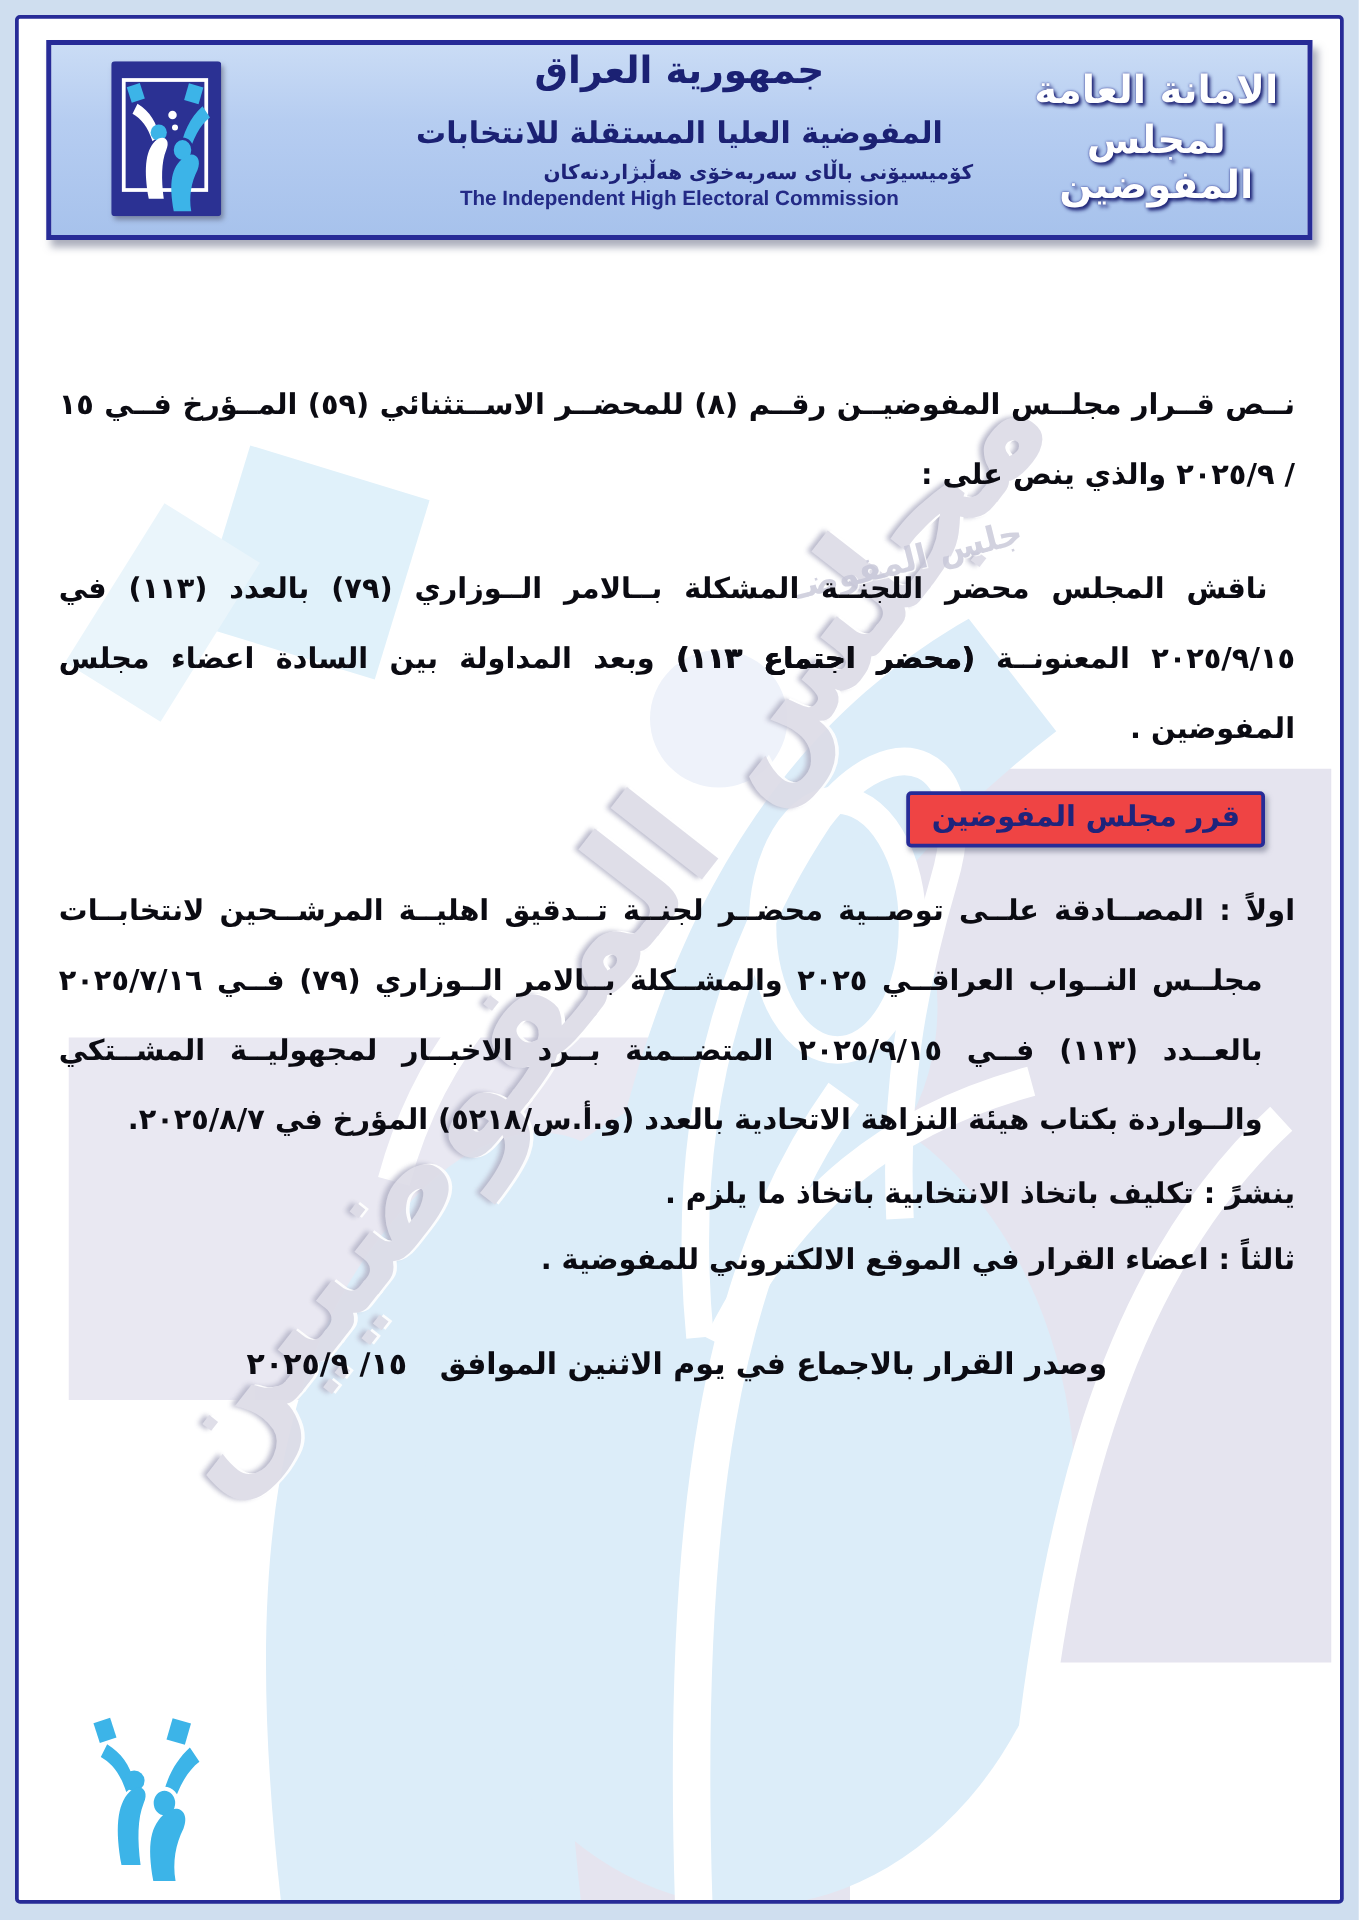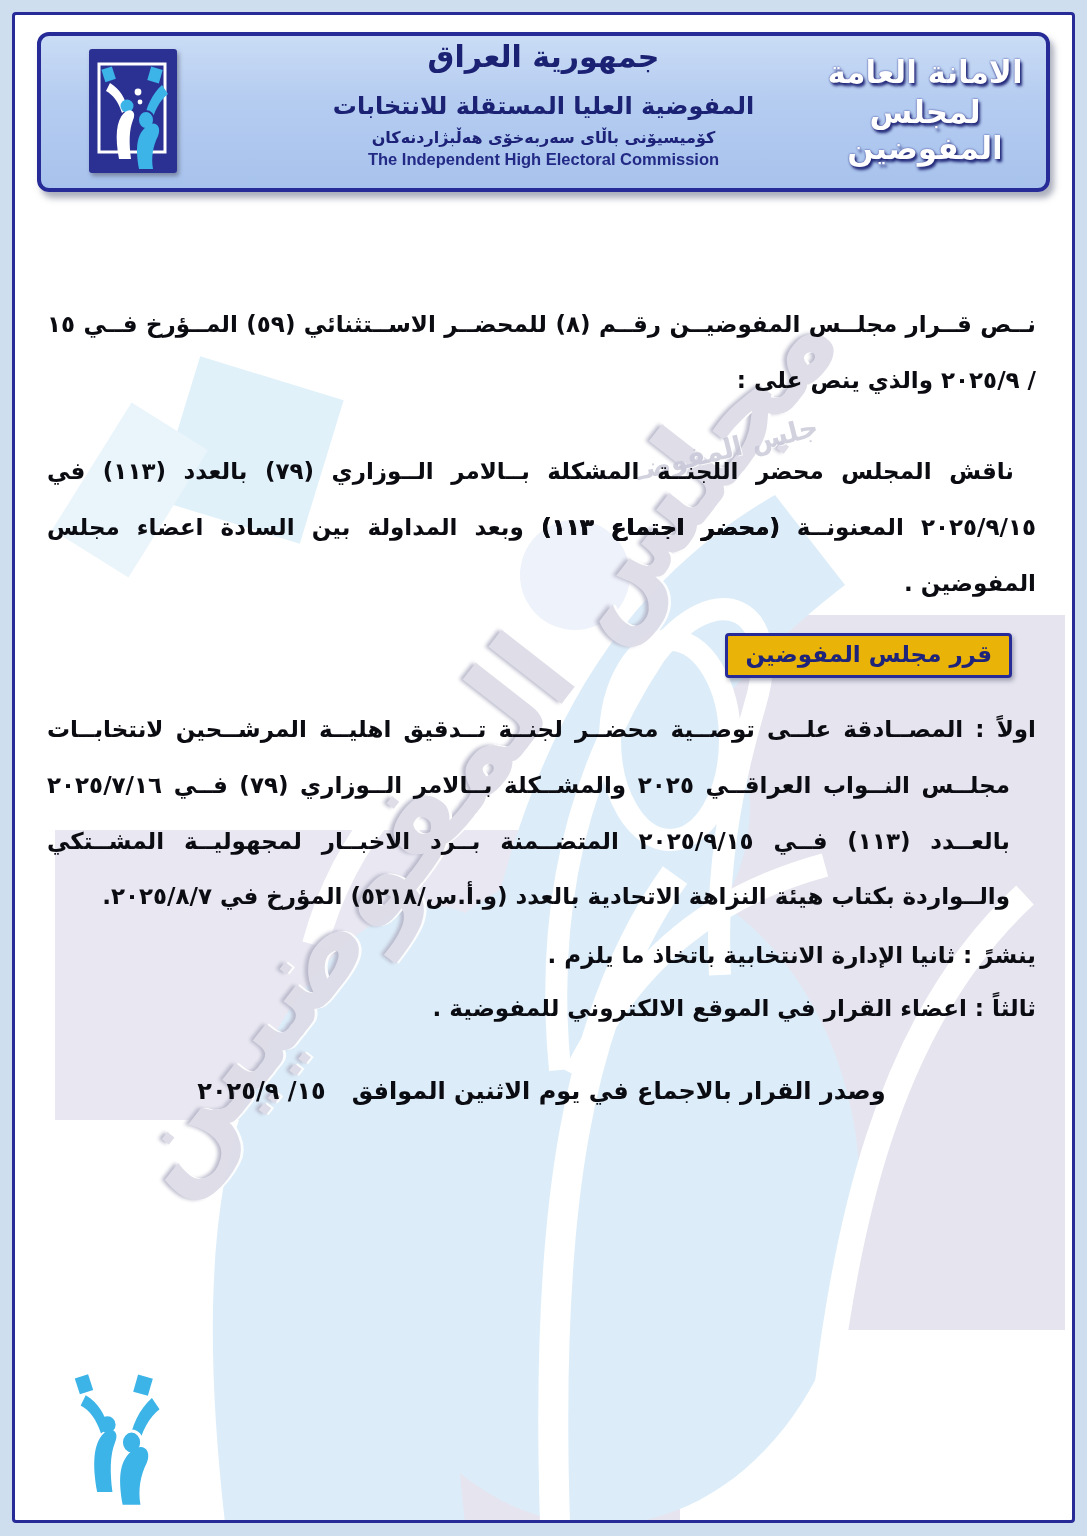--- a/index.html
+++ b/index.html
@@ -26,34 +26,34 @@
   }
   .wm-emboss-small{
     position:absolute;left:618px;top:418px;
     transform:rotate(-14deg);
     font-size:27px;font-weight:bold;color:#c7c7d8;direction:rtl;
     text-shadow:1px 1px 0 #fff;opacity:.8;white-space:nowrap;
   }
   
   .header-box{
     position:absolute;left:22px;right:22px;top:17px;height:152px;
-    border:4px solid #272b97;border-radius:12px;
+    border:4px solid #272b97;border-radius:0;
     background:linear-gradient(180deg,#cadcf5 0%,#b6cdf1 40%,#a7c2ec 100%);
     box-shadow:4px 6px 6px rgba(88,94,122,.5);
     z-index:2;
   }
   .logo-box{position:absolute;left:48px;top:13px;width:88px;height:124px;
     filter:drop-shadow(2px 3px 2px rgba(70,70,90,.5));}
   .hdr-center{
     position:absolute;left:50%;top:4px;transform:translateX(-50%);
     width:470px;text-align:center;color:#1b2173;line-height:1.15;
   }
   .hc1{font-size:30px;font-weight:bold;}
   .hc2{font-size:24px;font-weight:bold;margin-top:18px;}
-  .hc3{font-size:16px;font-weight:bold;margin-top:9px;color:#1d2278;}
+  .hc3{font-size:16px;font-weight:bold;margin-top:9px;color:#1d2278;text-align:right;}
   .hc4{font-family:"Liberation Sans",sans-serif;font-size:16.5px;font-weight:bold;
        margin-top:3px;color:#232a86;}
   .hdr-right{
     position:absolute;right:16px;top:18px;width:210px;height:112px;
     display:flex;flex-direction:column;justify-content:space-between;align-items:center;
     color:#ffffff;font-weight:bold;font-size:31px;text-align:center;
     text-shadow:2px 3px 3px rgba(24,30,112,.95),0 0 2px #2a2f8f;
   }
   
   .title-bar{
@@ -72,21 +72,21 @@
   .content{
     position:absolute;top:266px;left:32px;right:36px;z-index:1;
     direction:rtl;color:#0b0b12;font-weight:bold;
   }
   .para{font-size:23px;line-height:2.42;text-align:justify;margin:0;}
   .p1{margin-top:16px;}
   .p2{margin-top:36px;text-indent:22px;}
   .heavier{text-shadow:0.7px 0 0 currentColor,0 0.4px 0 currentColor;}
   .badge{
     margin:22px 24px 0 0;width:fit-content;padding:5px 17px 8px;
-    background:#eab308;border:3px solid #272b97;border-radius:4px;
+    background:#ef4444;border:3px solid #272b97;border-radius:4px;
     color:#1f247b;font-size:23px;font-weight:bold;
     box-shadow:2px 3px 4px rgba(108,112,134,.55);
   }
   .items{margin-top:24px;}
   .item1{padding-right:26px;text-indent:-26px;}
   .item-short{font-size:23px;line-height:1.95;margin:8px 0 0;text-align:right;}
   .closing{margin-top:46px;text-align:center;font-size:24px;}
   .date-gap{display:inline-block;width:26px;}
 </style>
 </head>
@@ -157,21 +157,21 @@
   <div class="content">
 
     <p class="para p1">نــص قــرار مجلــس المفوضيــن رقــم (٨) للمحضــر الاســتثنائي (٥٩) المــؤرخ فــي ١٥ /  ٢٠٢٥/٩ والذي ينص على :</p>
 
     <p class="para p2"><span>ناقش المجلس محضر اللجنــة المشكلة بــالامر الــوزاري (٧٩) بالعدد (١١٣) في ٢٠٢٥/٩/١٥ المعنونــة </span><span class="heavier">(محضر اجتماع ١١٣)</span><span>  وبعد المداولة بين السادة اعضاء مجلس المفوضين .</span></p>
 
     <div class="badge">قرر مجلس المفوضين</div>
 
     <div class="items">
       <p class="para item1"><span>اولاً :</span><span> المصــادقة علــى توصــية محضــر لجنــة تــدقيق اهليــة المرشــحين لانتخابــات مجلــس النــواب العراقــي ٢٠٢٥ والمشــكلة بــالامر الــوزاري (٧٩) فــي ٢٠٢٥/٧/١٦ بالعــدد (١١٣) فــي ٢٠٢٥/٩/١٥ المتضــمنة بــرد الاخبــار لمجهوليــة المشــتكي والــواردة بكتاب هيئة النزاهة الاتحادية بالعدد (و.أ.س/٥٢١٨) المؤرخ في ٢٠٢٥/٨/٧.</span></p>
-      <p class="item-short"><span>ينشرً :</span><span> ثانيا الإدارة الانتخابية باتخاذ ما يلزم .</span></p>
+      <p class="item-short"><span>ينشرً :</span><span> تكليف باتخاذ الانتخابية باتخاذ ما يلزم .</span></p>
       <p class="item-short"><span>ثالثاً :</span><span> اعضاء القرار في الموقع الالكتروني للمفوضية .</span></p>
     </div>
 
     <p class="closing"><span>وصدر القرار بالاجماع في يوم الاثنين الموافق</span><span class="date-gap"></span><span>١٥/  ٢٠٢٥/٩</span></p>
 
   </div>
 
   <div style="position:absolute;left:44px;bottom:8px;width:112px;height:162px;z-index:1;">
     <svg width="112" height="162" viewBox="0 0 88 124">
       <rect x="14" y="19" width="11" height="13" fill="#3cb4e8" transform="rotate(-18 19 25)"></rect>

